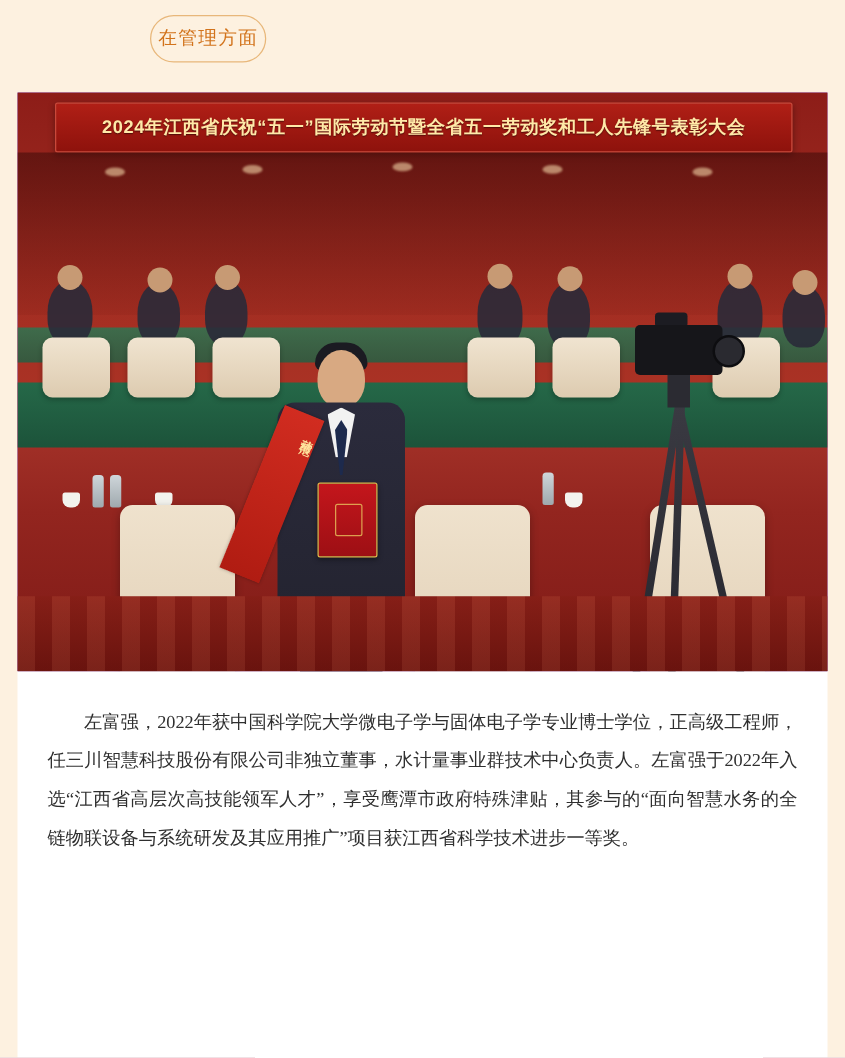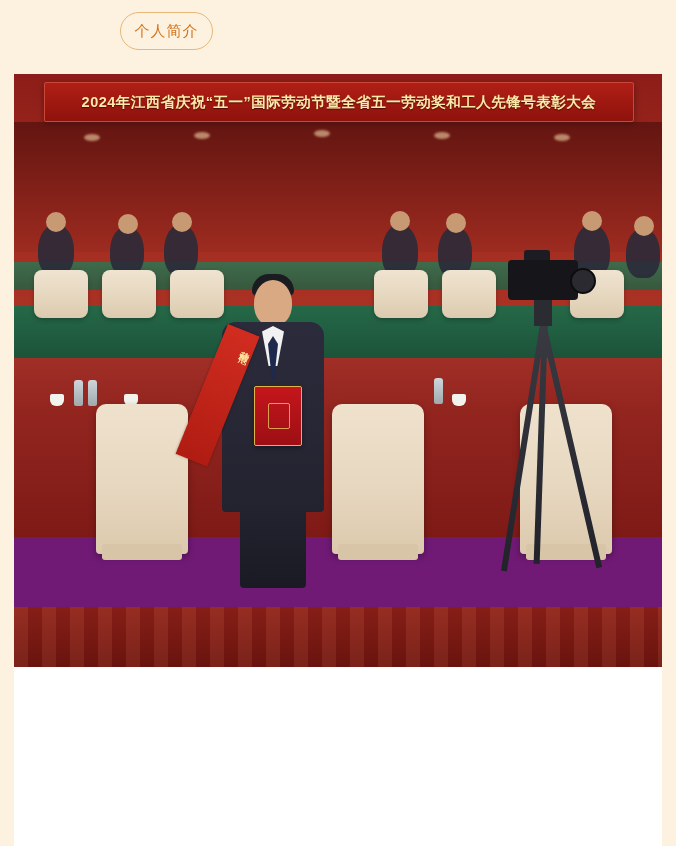--- a/index.html
+++ b/index.html
@@ -58,21 +58,21 @@
     position: absolute;
     left: 14px;
     top: 74px;
     width: 648px;
     height: 772px;
     background: #ffffff;
   }
   .photo {
     position: relative;
     width: 648px;
-    height: 593px;
+    height: 463px;
     overflow: hidden;
     background: #701a75;
   }
   
   .ph-wall {
     position: absolute;
     left: 0; top: 0; width: 648px; height: 250px;
     background: linear-gradient(180deg, #8d1d18 0%, #9e2a20 45%, #ab3325 100%);
   }
   .ph-banner {
@@ -323,21 +323,21 @@
     background: #fdf1e0;
   }
 </style>
 </head>
 <body>
 
 <div class="page">
   <div class="sheet"></div>
 
   <div class="header">
-    <div class="tag-button">个人简介</div>
+    <div class="tag-button">在管理方面</div>
   </div>
 
   <div class="left-rail"></div>
   <div class="right-rail"></div>
 
   <div class="content-card">
 
     <div class="photo">
       <div class="ph-wall"></div>
 
@@ -412,16 +412,17 @@
         <div class="tripod-head"></div>
         <div class="cam-top"></div>
         <div class="cam-body"></div>
         <div class="cam-lens"></div>
       </div>
 
       <div class="carpet-pattern"></div>
     </div>
 
     <div class="text-block">
+      <p>左富强，2022年获中国科学院大学微电子学与固体电子学专业博士学位，正高级工程师，任三川智慧科技股份有限公司非独立董事，水计量事业群技术中心负责人。左富强于2022年入选“江西省高层次高技能领军人才”，享受鹰潭市政府特殊津贴，其参与的“面向智慧水务的全链物联设备与系统研发及其应用推广”项目获江西省科学技术进步一等奖。</p>
     </div>
 
   </div>
 </div>
 
 </body></html>

